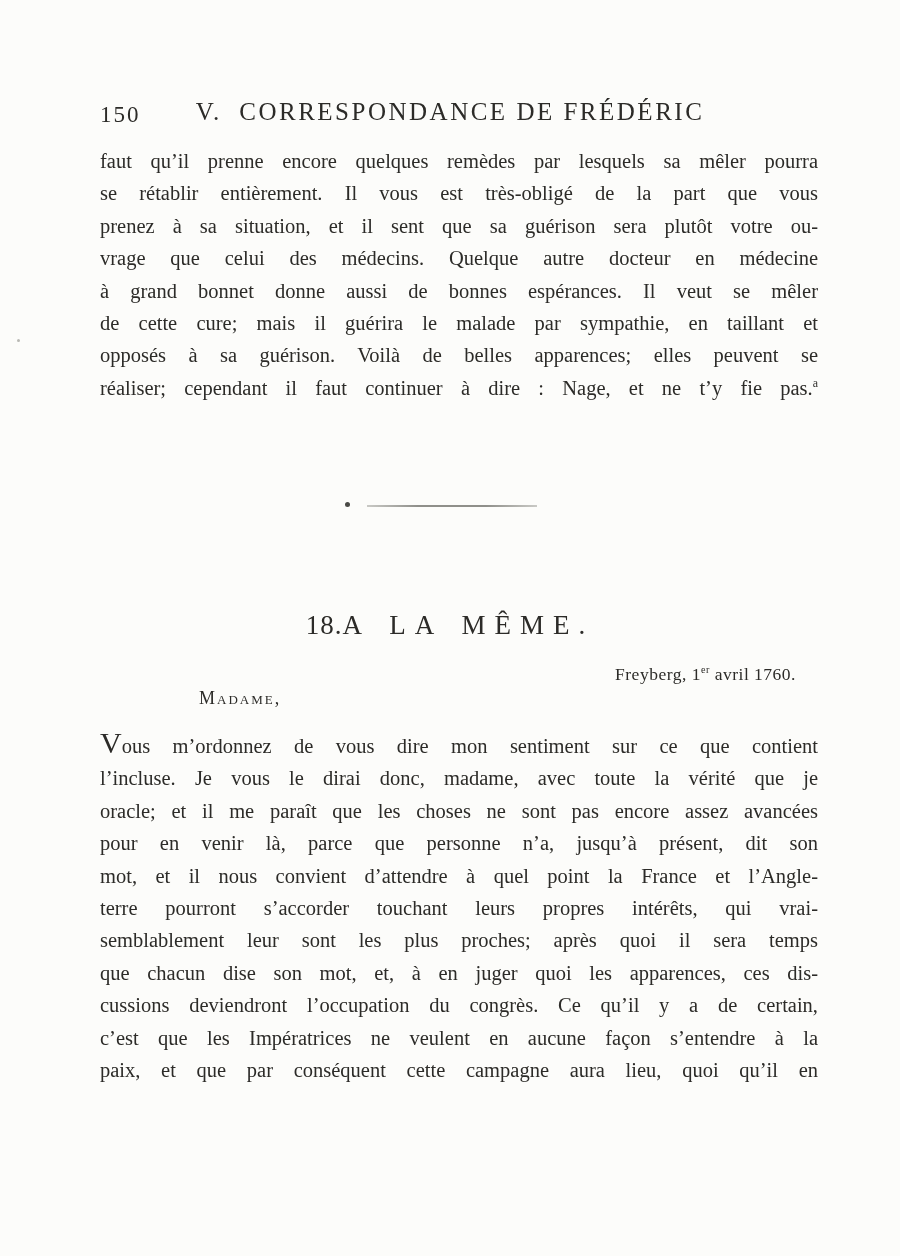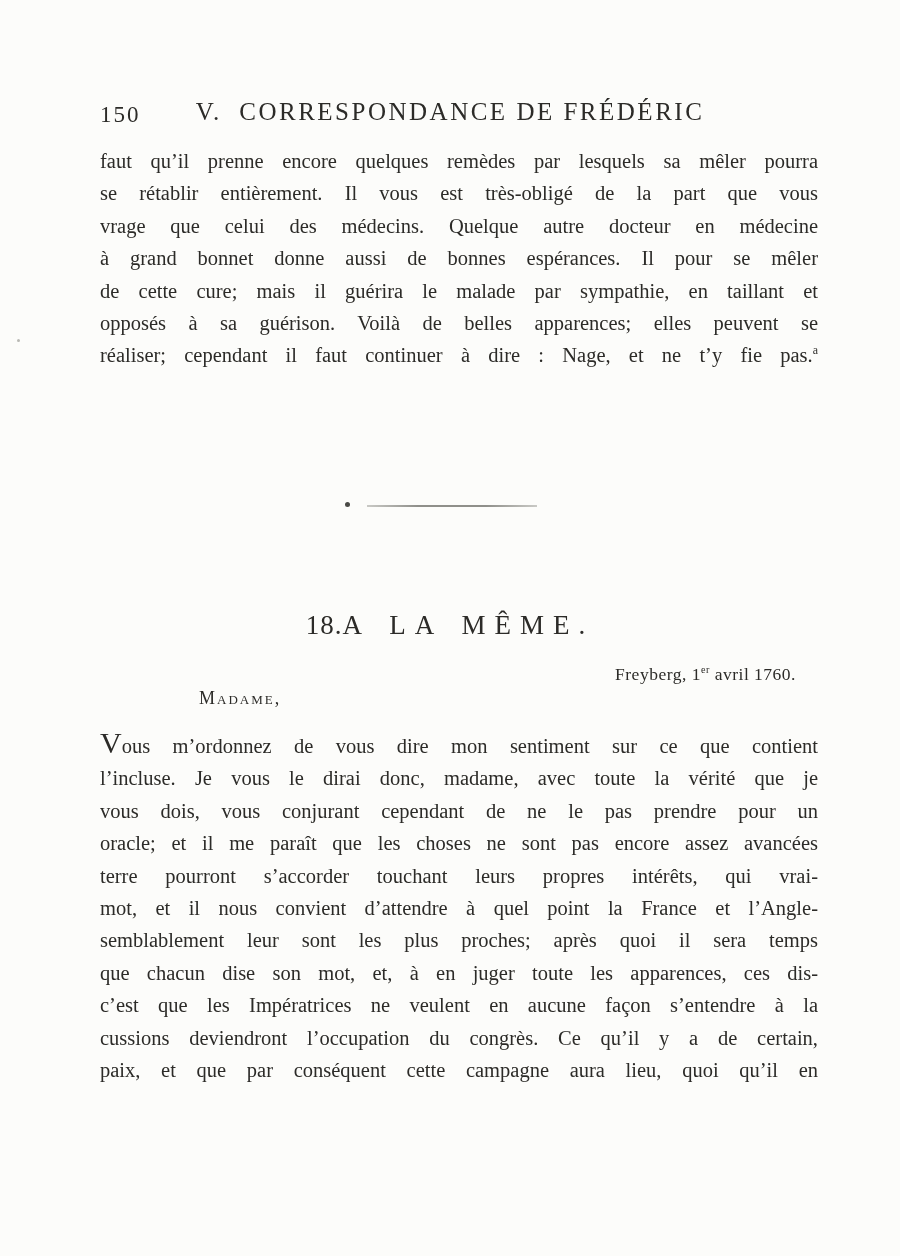--- a/index.html
+++ b/index.html
@@ -108,48 +108,49 @@
 
 <div class="page">
 
   <div class="page-number">150</div>
 
   <div class="running-head">V.&nbsp;&nbsp;CORRESPONDANCE DE FRÉDÉRIC</div>
 
   <div class="textblock para-cont">
       <div class="line">faut qu’il prenne encore quelques remèdes par lesquels sa mêler pourra</div>
       <div class="line">se rétablir entièrement. Il vous est très-obligé de la part que vous</div>
+      <div class="line">prenez à sa situation, et il sent que sa guérison sera plutôt votre ou-</div>
       <div class="line">vrage que celui des médecins. Quelque autre docteur en médecine</div>
-      <div class="line">à grand bonnet donne aussi de bonnes espérances. Il pour se mêler</div>
+      <div class="line">à grand bonnet donne aussi de bonnes espérances. Il veut se mêler</div>
       <div class="line">de cette cure; mais il guérira le malade par sympathie, en taillant et</div>
       <div class="line">opposés à sa guérison. Voilà de belles apparences; elles peuvent se</div>
       <div class="line">réaliser; cependant il faut continuer à dire : Nage, et ne t’y fie pas.<sup>a</sup></div>
     </div>
 
   <div class="divider-dot"></div>
   <div class="divider-line"></div>
 
   <div class="letter-heading">
     <span class="head-number">18.</span><span class="head-title">A LA MÊME.</span>
   </div>
 
   <div class="dateline">Freyberg, 1<sup>er</sup> avril 1760.</div>
 
   <div class="salutation">Madame,</div>
 
   <div class="textblock letter-body">
       <div class="line initial">Vous m’ordonnez de vous dire mon sentiment sur ce que contient</div>
       <div class="line">l’incluse. Je vous le dirai donc, madame, avec toute la vérité que je</div>
-      <div class="line">vous dois, vous conjurant cependant de ne le pas prendre pour un</div>
       <div class="line">oracle; et il me paraît que les choses ne sont pas encore assez avancées</div>
+      <div class="line">pour en venir là, parce que personne n’a, jusqu’à présent, dit son</div>
+      <div class="line">mot, et il nous convient d’attendre à quel point la France et l’Angle-</div>
       <div class="line">terre pourront s’accorder touchant leurs propres intérêts, qui vrai-</div>
-      <div class="line">mot, et il nous convient d’attendre à quel point la France et l’Angle-</div>
       <div class="line">semblablement leur sont les plus proches; après quoi il sera temps</div>
-      <div class="line">que chacun dise son mot, et, à en juger toute les apparences, ces dis-</div>
+      <div class="line">que chacun dise son mot, et, à en juger quoi les apparences, ces dis-</div>
+      <div class="line">cussions deviendront l’occupation du congrès. Ce qu’il y a de certain,</div>
       <div class="line">c’est que les Impératrices ne veulent en aucune façon s’entendre à la</div>
-      <div class="line">cussions deviendront l’occupation du congrès. Ce qu’il y a de certain,</div>
       <div class="line">paix, et que par conséquent cette campagne aura lieu, quoi qu’il en</div>
     </div>
 
 
   <div class="scan-speck"></div>
 
 </div>
 
 </body></html>

